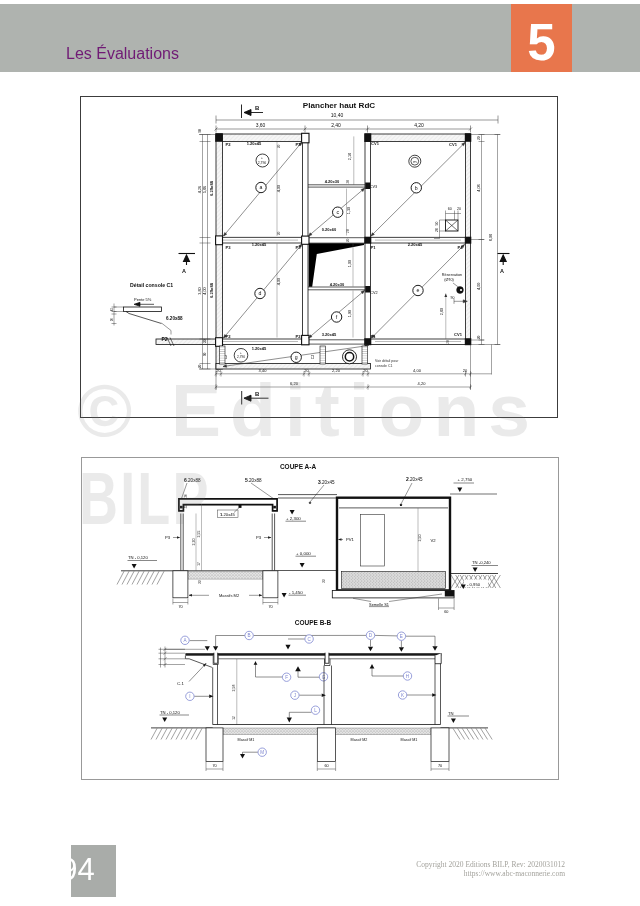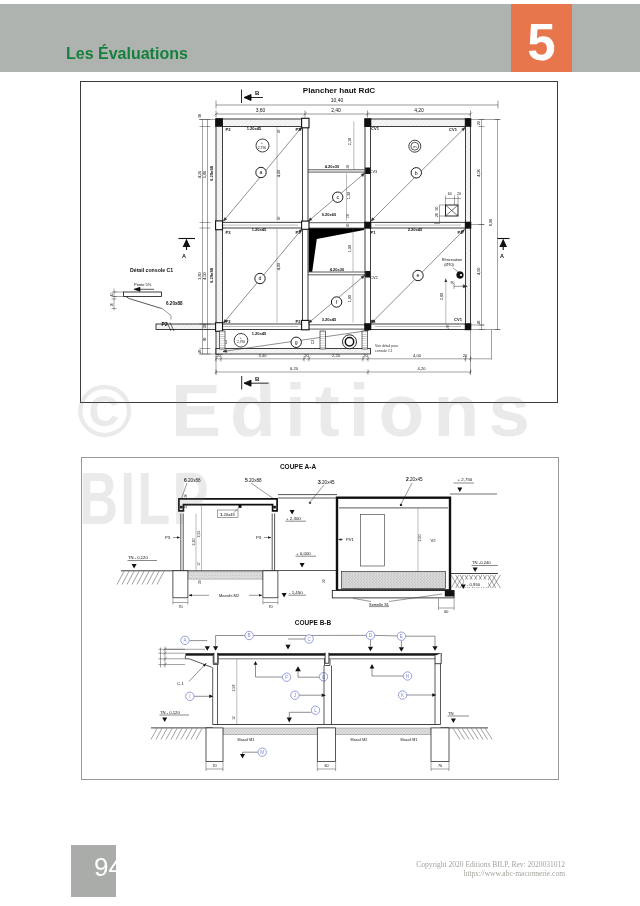--- a/index.html
+++ b/index.html
@@ -6,27 +6,27 @@
   body{width:640px;height:906px;background:#ffffff;position:relative;overflow:hidden;
        font-family:"Liberation Sans", sans-serif;}
   .abs{position:absolute;}
   svg text{font-family:"Liberation Sans", sans-serif;}
 </style>
 </head>
 <body>
 
 <div class="abs" style="left:0;top:4px;width:640px;height:68px;background:#afb3af;"></div>
 
-<div class="abs" style="left:66px;top:45px;color:#15803d;font-size:16px;font-weight:bold;">Les Évaluations</div>
+<div class="abs" style="left:66px;top:45px;color:#701a75;font-size:16px;font-weight:normal;">Les Évaluations</div>
 
 <div class="abs" style="left:511px;top:4px;width:61px;height:68px;background:#e8764c;"></div>
 
 <div class="abs" style="left:511px;top:17px;width:61px;text-align:center;color:#ffffff;font-size:51px;font-weight:bold;line-height:51px;">5</div>
 
-<div class="abs" style="left:80px;top:81px;width:476px;height:320px;border:1.5px solid #3c3c3c;background:#ffffff;text-align:right;">
+<div class="abs" style="left:80px;top:96px;width:476px;height:320px;border:1.5px solid #3c3c3c;background:#ffffff;text-align:right;">
 <svg width="476" height="320" viewBox="80 93.5 476 320" xmlns="http://www.w3.org/2000/svg">
 <defs>
 <pattern id="wallhatch" width="3" height="3" patternUnits="userSpaceOnUse" patternTransform="rotate(45)">
 <rect width="3" height="3" fill="#f6f6f6"></rect>
           <line x1="0" y1="0" x2="0" y2="3" stroke="#d0d0d0" stroke-width="0.55"></line>
 </pattern>
 <pattern id="vhatch" width="2.2" height="2.2" patternUnits="userSpaceOnUse">
 <rect width="2.2" height="2.2" fill="#fff"></rect>
           <line x1="0" y1="0" x2="2.2" y2="0" stroke="#666" stroke-width="0.55"></line>
 </pattern>
@@ -806,15 +806,15 @@
 <text x="439" y="765.9" font-size="3.8" fill="#111" text-anchor="middle">70</text>
 </svg>
 </div>
 
 <div class="abs" style="left:77px;top:367px;color:rgba(125,125,125,0.16);font-size:75px;font-weight:bold;letter-spacing:9px;z-index:5;">© Editions</div>
 
 <div class="abs" style="left:79px;top:455px;color:rgba(125,125,125,0.16);font-size:75px;font-weight:bold;letter-spacing:3px;z-index:5;transform:scaleX(0.72);transform-origin:left;">BILP</div>
 
 <div class="abs" style="left:71px;top:845px;width:45px;height:52px;background:#a9aca9;"></div>
 
-<div class="abs" style="left:86px;top:852px;width:45px;text-align:center;color:#ffffff;font-size:26px;">94</div>
+<div class="abs" style="left:55px;top:852px;width:45px;text-align:center;color:#ffffff;font-size:31px;">94</div>
 
 <div class="abs" style="left:265px;top:860px;width:300px;text-align:right;color:#a3a29c;font-size:7.5px;line-height:9px;font-family:Liberation Serif, serif;">Copyright 2020 Editions BILP, Rev: 2020031012<br>https://www.abc-maconnerie.com</div>
 
 </body></html>

